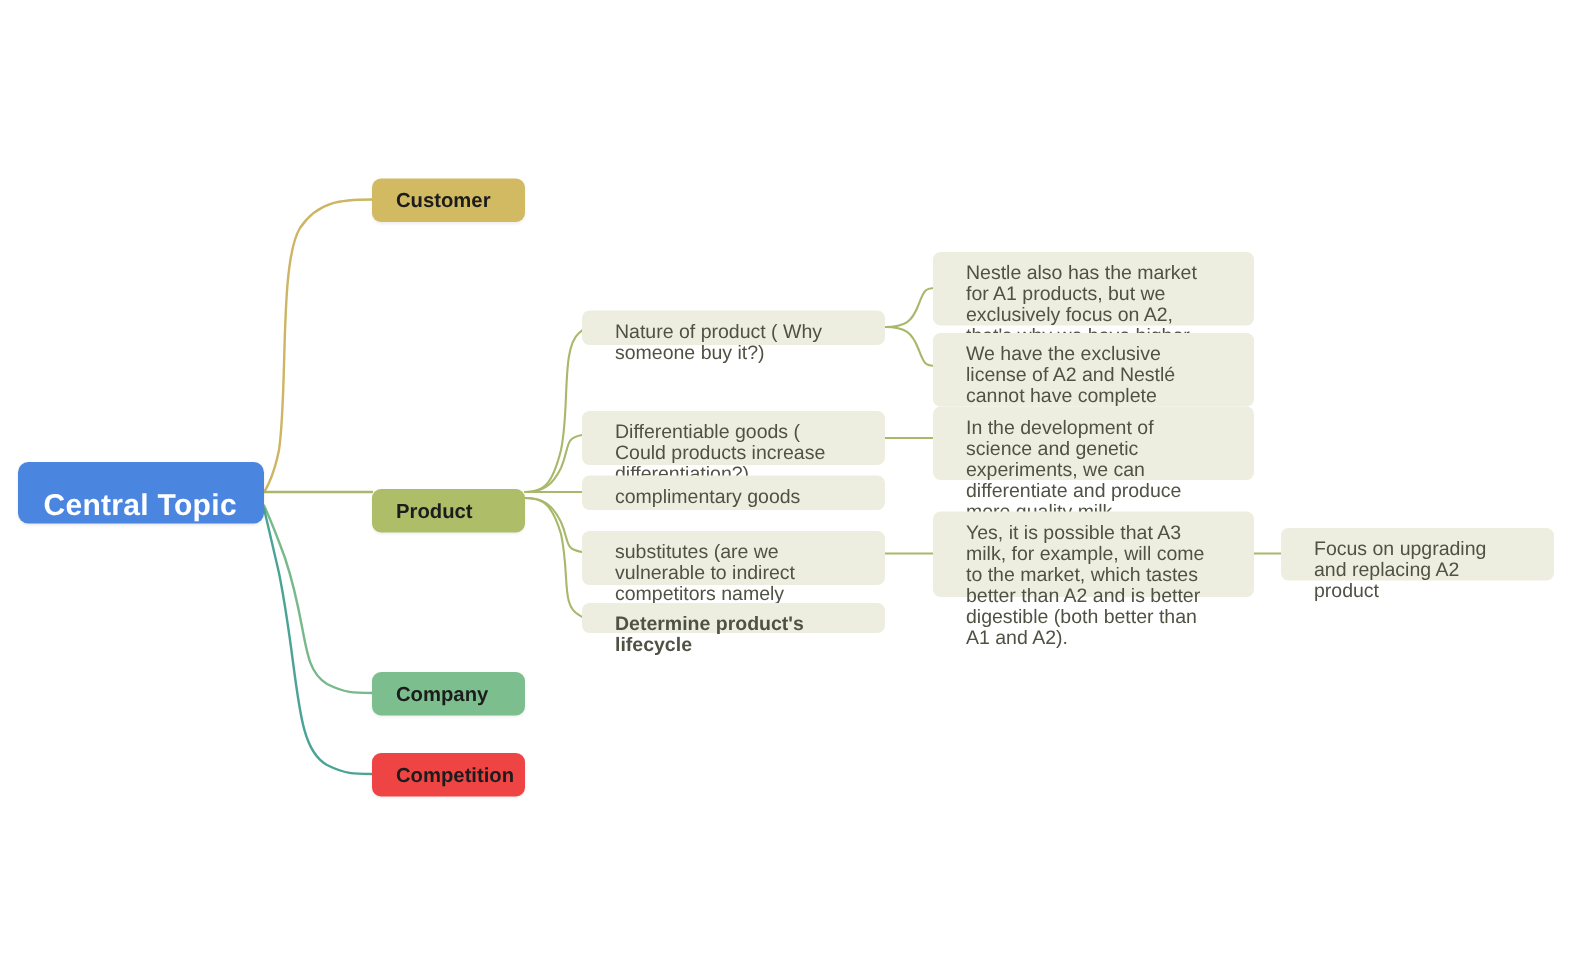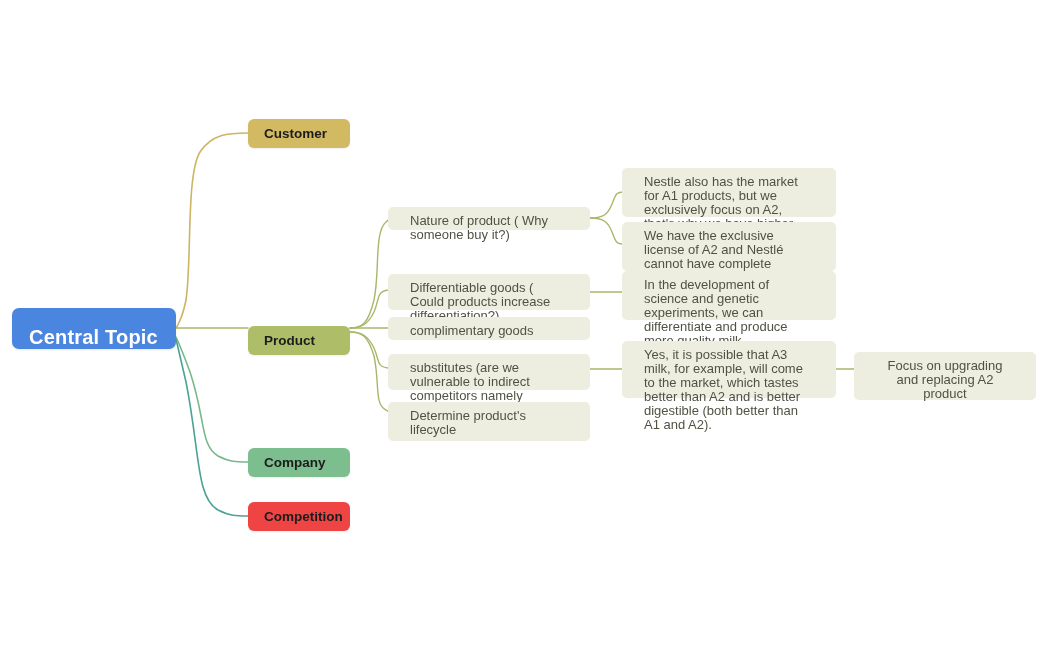--- a/index.html
+++ b/index.html
@@ -131,37 +131,37 @@
   </div>
 
   <div class="node leaf" style="left:388px; top:354px; width:202px; height:36px;">
     <span class="leaf-inner">substitutes (are we vulnerable to indirect competitors namely substitutes?)</span>
   </div>
 
   <div class="node leaf" style="left:388px; top:317px; width:202px; height:23px;">
     <span class="leaf-inner">complimentary goods</span>
   </div>
 
-  <div class="node leaf" style="left:388px; top:402px; width:202px; height:39px;">
+  <div class="node leaf" style="left:388px; top:402px; width:202px; height:20px;font-weight:bold;">
     <span class="leaf-inner">Determine product's lifecycle</span>
   </div>
 
   <div class="node leaf" style="left:622px; top:168px; width:214px; height:49px;">
     <span class="leaf-inner">Nestle also has the market for A1 products, but we exclusively focus on A2, that's why we have higher quality</span>
   </div>
 
   <div class="node leaf" style="left:622px; top:222px; width:214px; height:49px;">
     <span class="leaf-inner">We have the exclusive license of A2 and Nestlé cannot have complete freedom on it like we do</span>
   </div>
 
   <div class="node leaf" style="left:622px; top:271px; width:214px; height:49px;">
     <span class="leaf-inner">In the development of science and genetic experiments, we can differentiate and produce more quality milk</span>
   </div>
 
   <div class="node leaf" style="left:622px; top:341px; width:214px; height:57px;">
     <span class="leaf-inner">Yes, it is possible that A3 milk, for example, will come to the market, which tastes better than A2 and is better digestible (both better than A1 and A2).</span>
   </div>
 
-  <div class="node leaf" style="left:854px; top:352px; width:182px; height:48px;text-align:center;">
+  <div class="node leaf" style="left:854px; top:352px; width:182px; height:35px;">
     <span class="leaf-inner">Focus on upgrading and replacing A2 product</span>
   </div>
 
 </div>
 
 </body></html>

